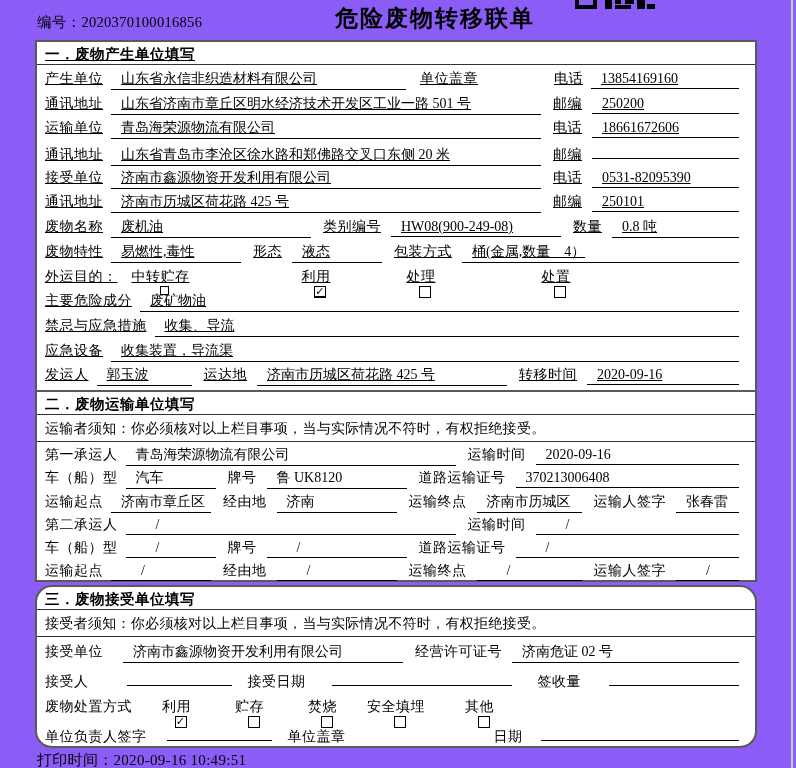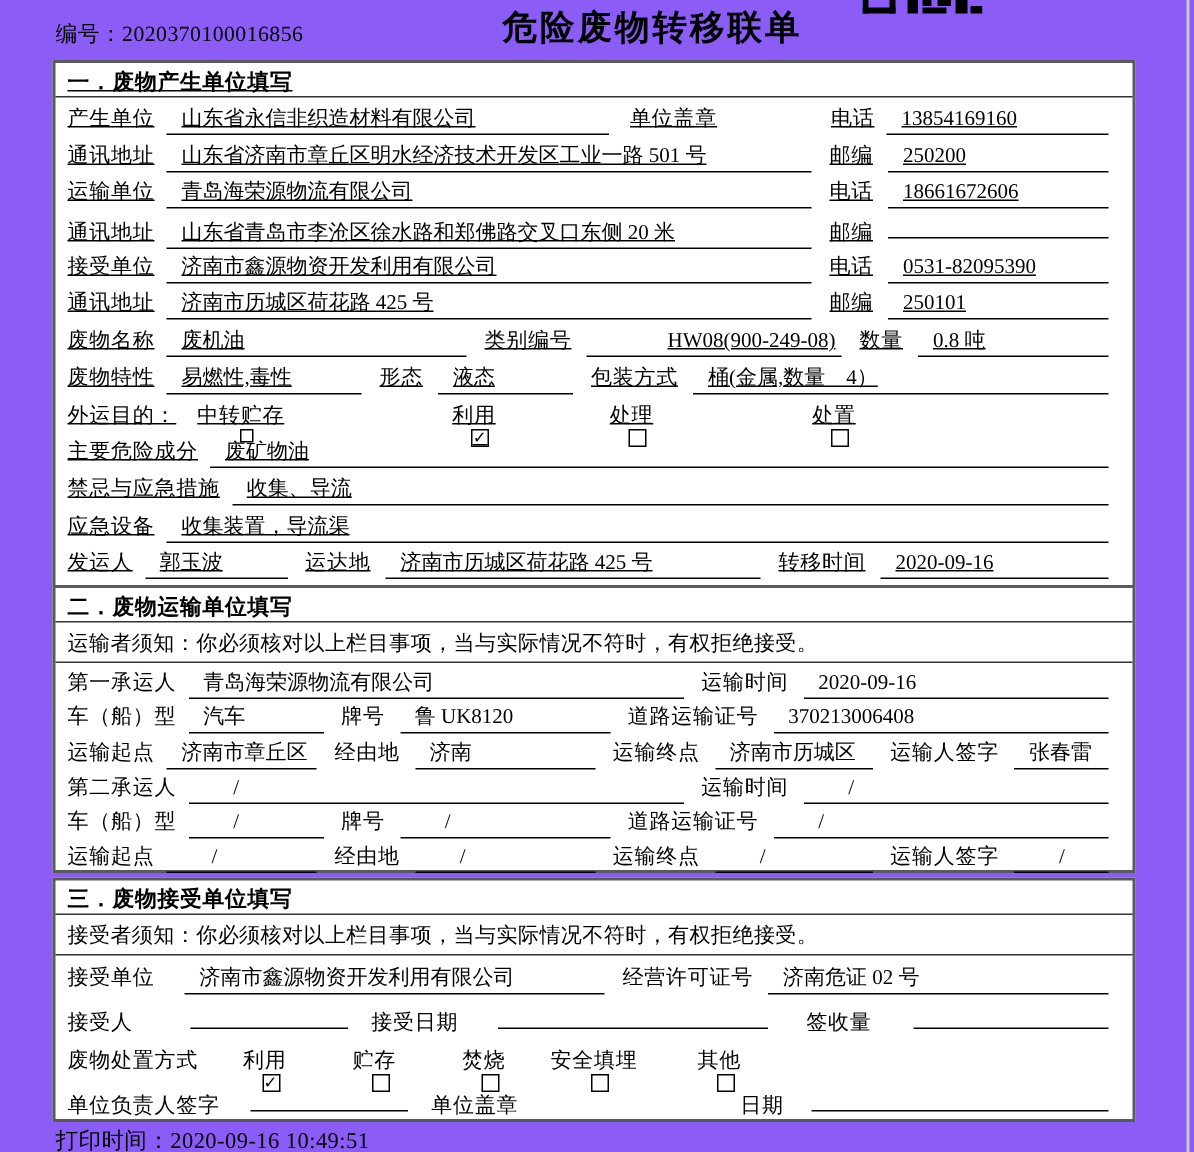--- a/index.html
+++ b/index.html
@@ -13,36 +13,36 @@
 
   
   #serial { position:absolute; top:13px; left:37px; font-size:14.5px; letter-spacing:.3px; }
   #doc-title { position:absolute; top:3px; left:335px; font-size:23px; font-weight:bold; letter-spacing:2px; white-space:nowrap; }
   #qr-frag { position:absolute; top:0; left:575px; }
 
   
   .fbox { position:absolute; left:35px; width:722px; border:2px solid #5a5a5a; background:#fff; }
   #box1 { top:40px;  height:439px;text-decoration:underline; }
   #box2 { top:390px; height:192px; }
-  #box3 { top:585px; height:163px; }
+  #box3 { top:585px; height:163px;border-radius:17px; }
   .sec-h { font-weight:bold; font-size:14.5px; padding:3px 8px 2px; height:23px; border-bottom:1px solid #333; letter-spacing:.5px; }
   .notice { font-size:14px; padding:5px 8px 2px; height:27px; border-bottom:1px solid #333; letter-spacing:.3px; }
 
   
   .row { display:flex; align-items:baseline; padding:0 16px 0 8px; white-space:nowrap; }
   #box1 .row { height:24.7px; padding-top:5px; }
   #box2 .row { height:23.3px; padding-top:4px; }
   #box3 .row { height:27.5px; padding-top:6px; }
   .lbl  { margin-right:8px; letter-spacing:.5px; }
   .lb   { margin:0 10px 0 12px; letter-spacing:.5px; }
   .u    { border-bottom:1px solid #000; padding:0 4px 1px 10px; min-height:15px; overflow:visible; }
   .fill { flex:1 1 auto; }
   .sl   { padding-left:30px; }
   .w95{width:95px;} .w100{width:100px;} .w105{width:105px;} .w120{width:120px;}
-  .w130{width:130px;} .w140{width:140px;} .w170{width:170px;text-align:right;} .w180{width:180px;}
+  .w130{width:130px;} .w140{width:140px;} .w170{width:170px;} .w180{width:180px;}
   .w200{width:200px;} .w250{width:250px;} .w280{width:280px;} .w295{width:295px;}
   .w330{width:330px;} .w430{width:430px;} .w90{width:90px;}
   .seal { margin-left:14px; margin-right:76px; letter-spacing:.5px; }
   .seal3 { margin-left:16px; margin-right:148px; letter-spacing:.5px; }
 
   
   .ck-item { display:inline-flex; align-items:center; letter-spacing:.5px;flex-direction:column; }
   .cb { display:inline-block; width:12px; height:12px; border:1px solid #000; margin-left:8px;
         font-size:11px; line-height:10px; text-align:center;
         font-family:"DejaVu Sans",sans-serif; }

